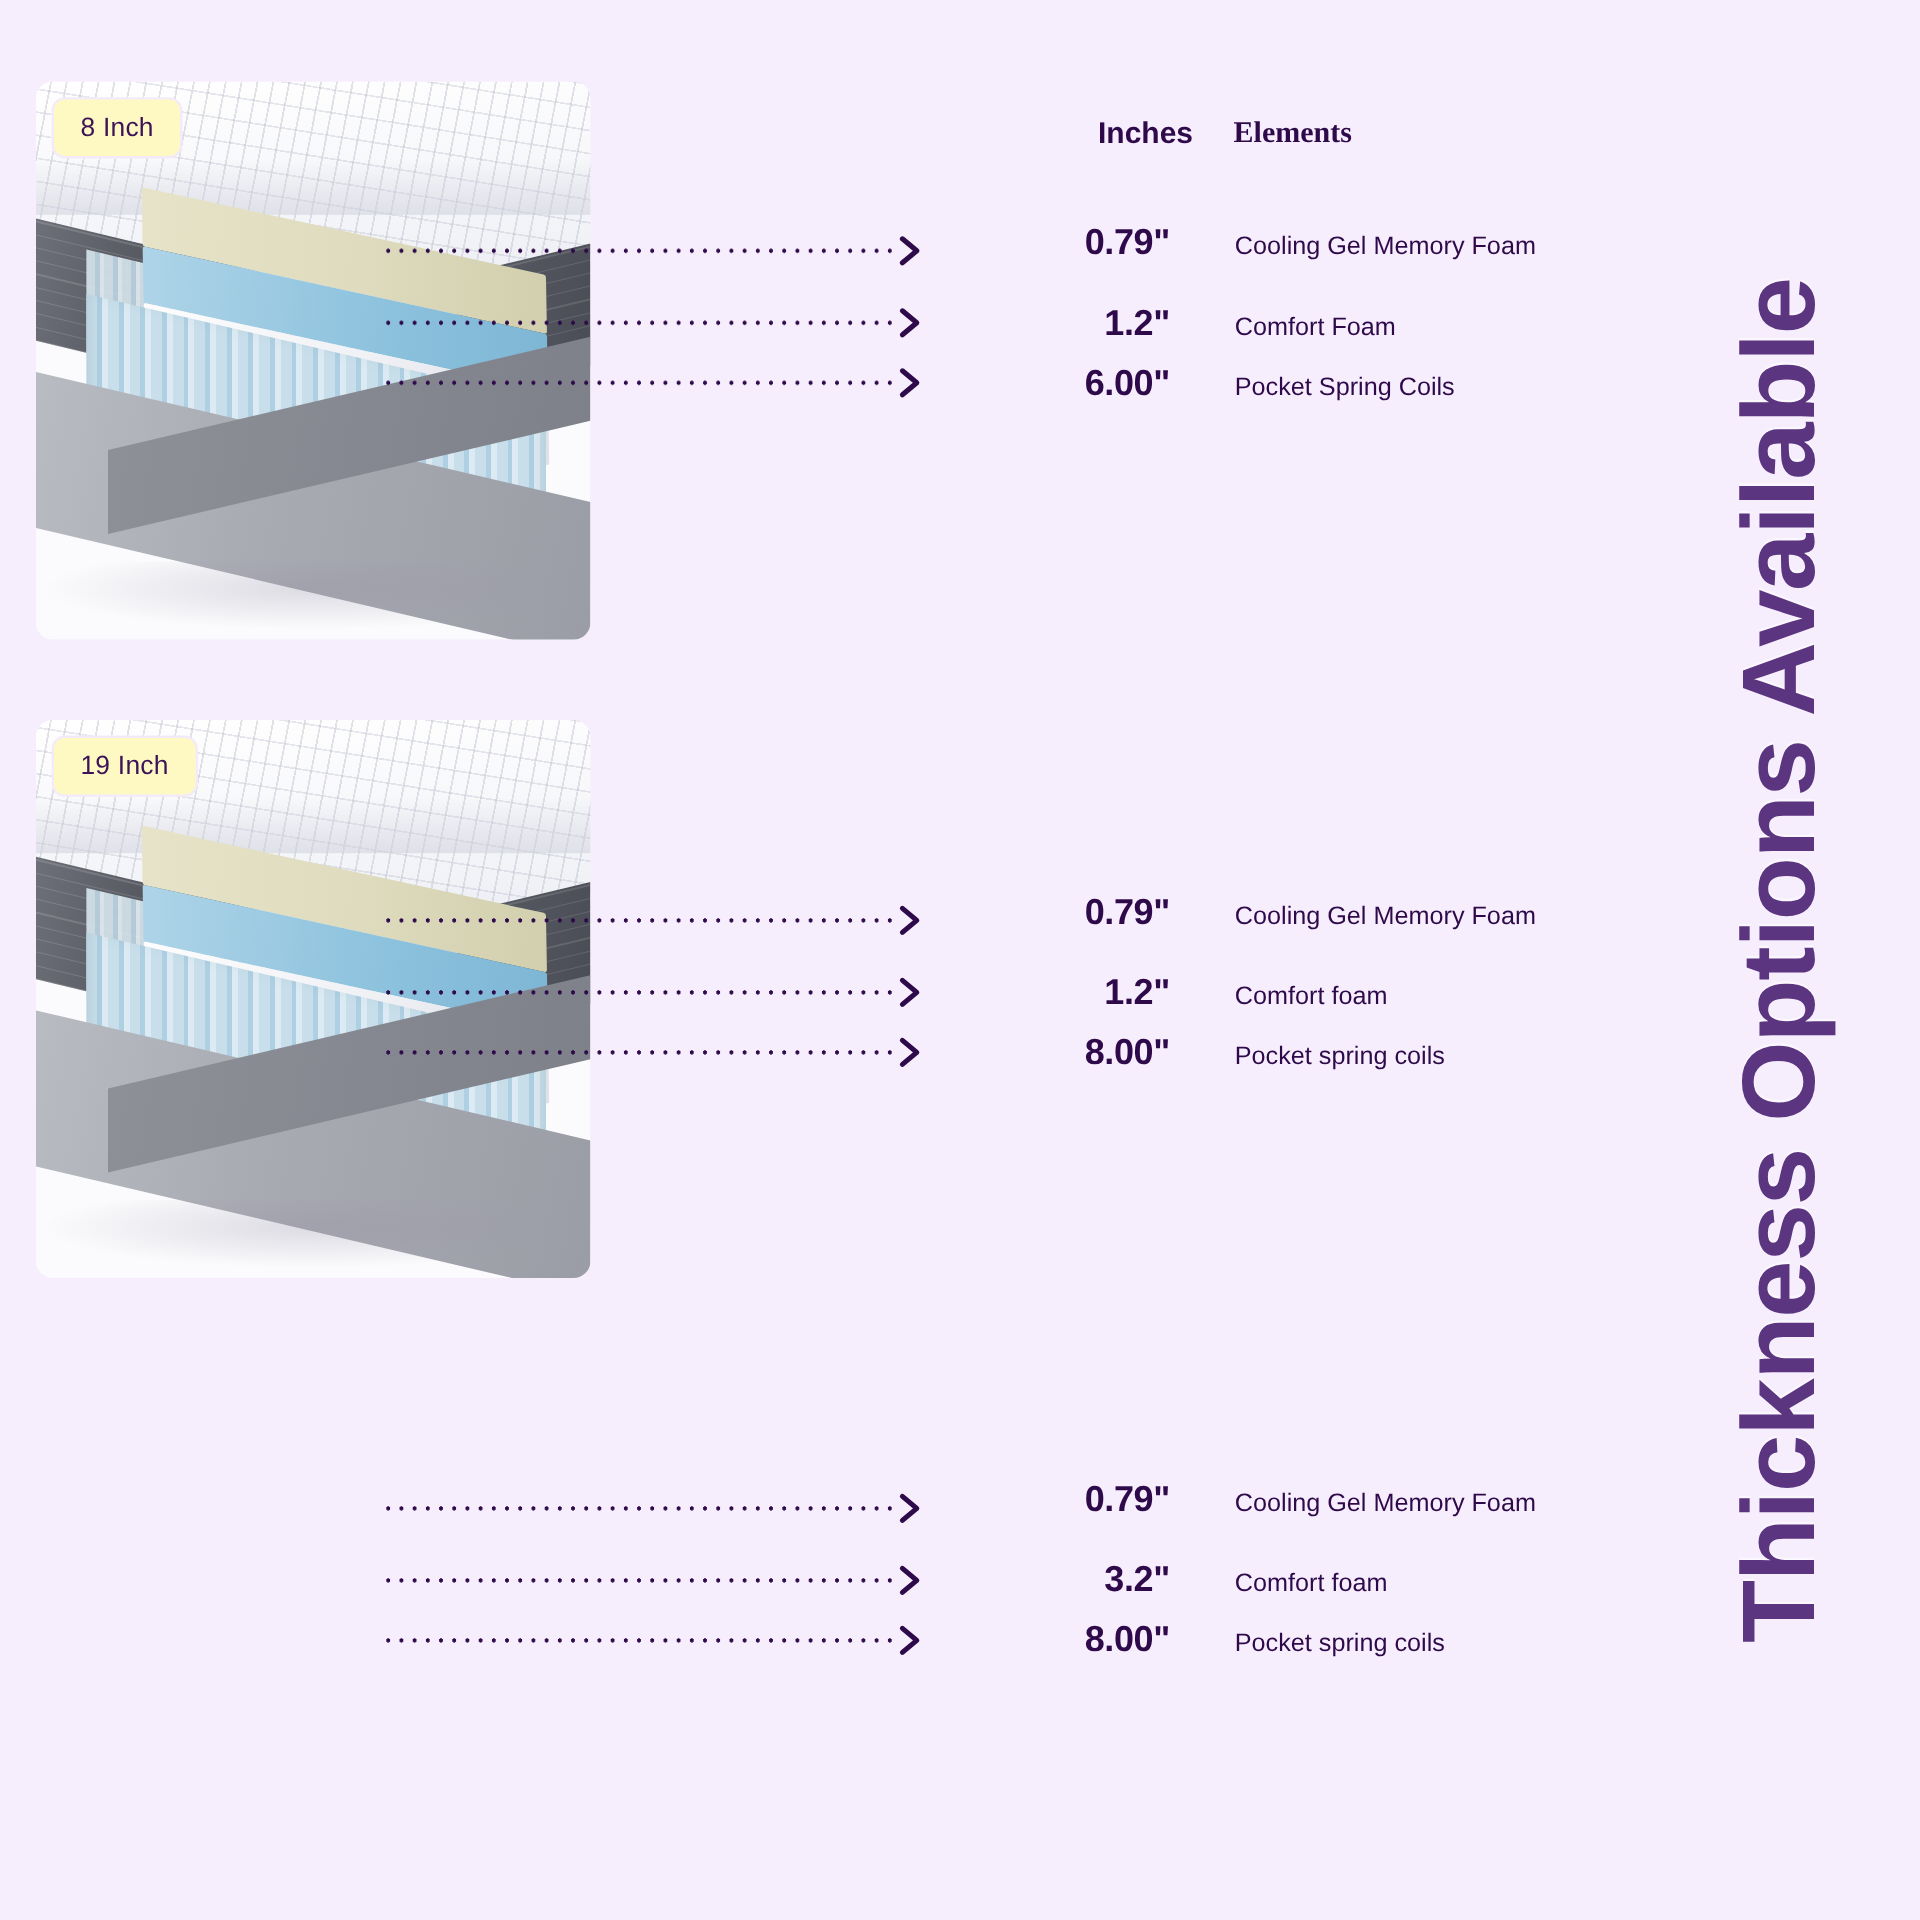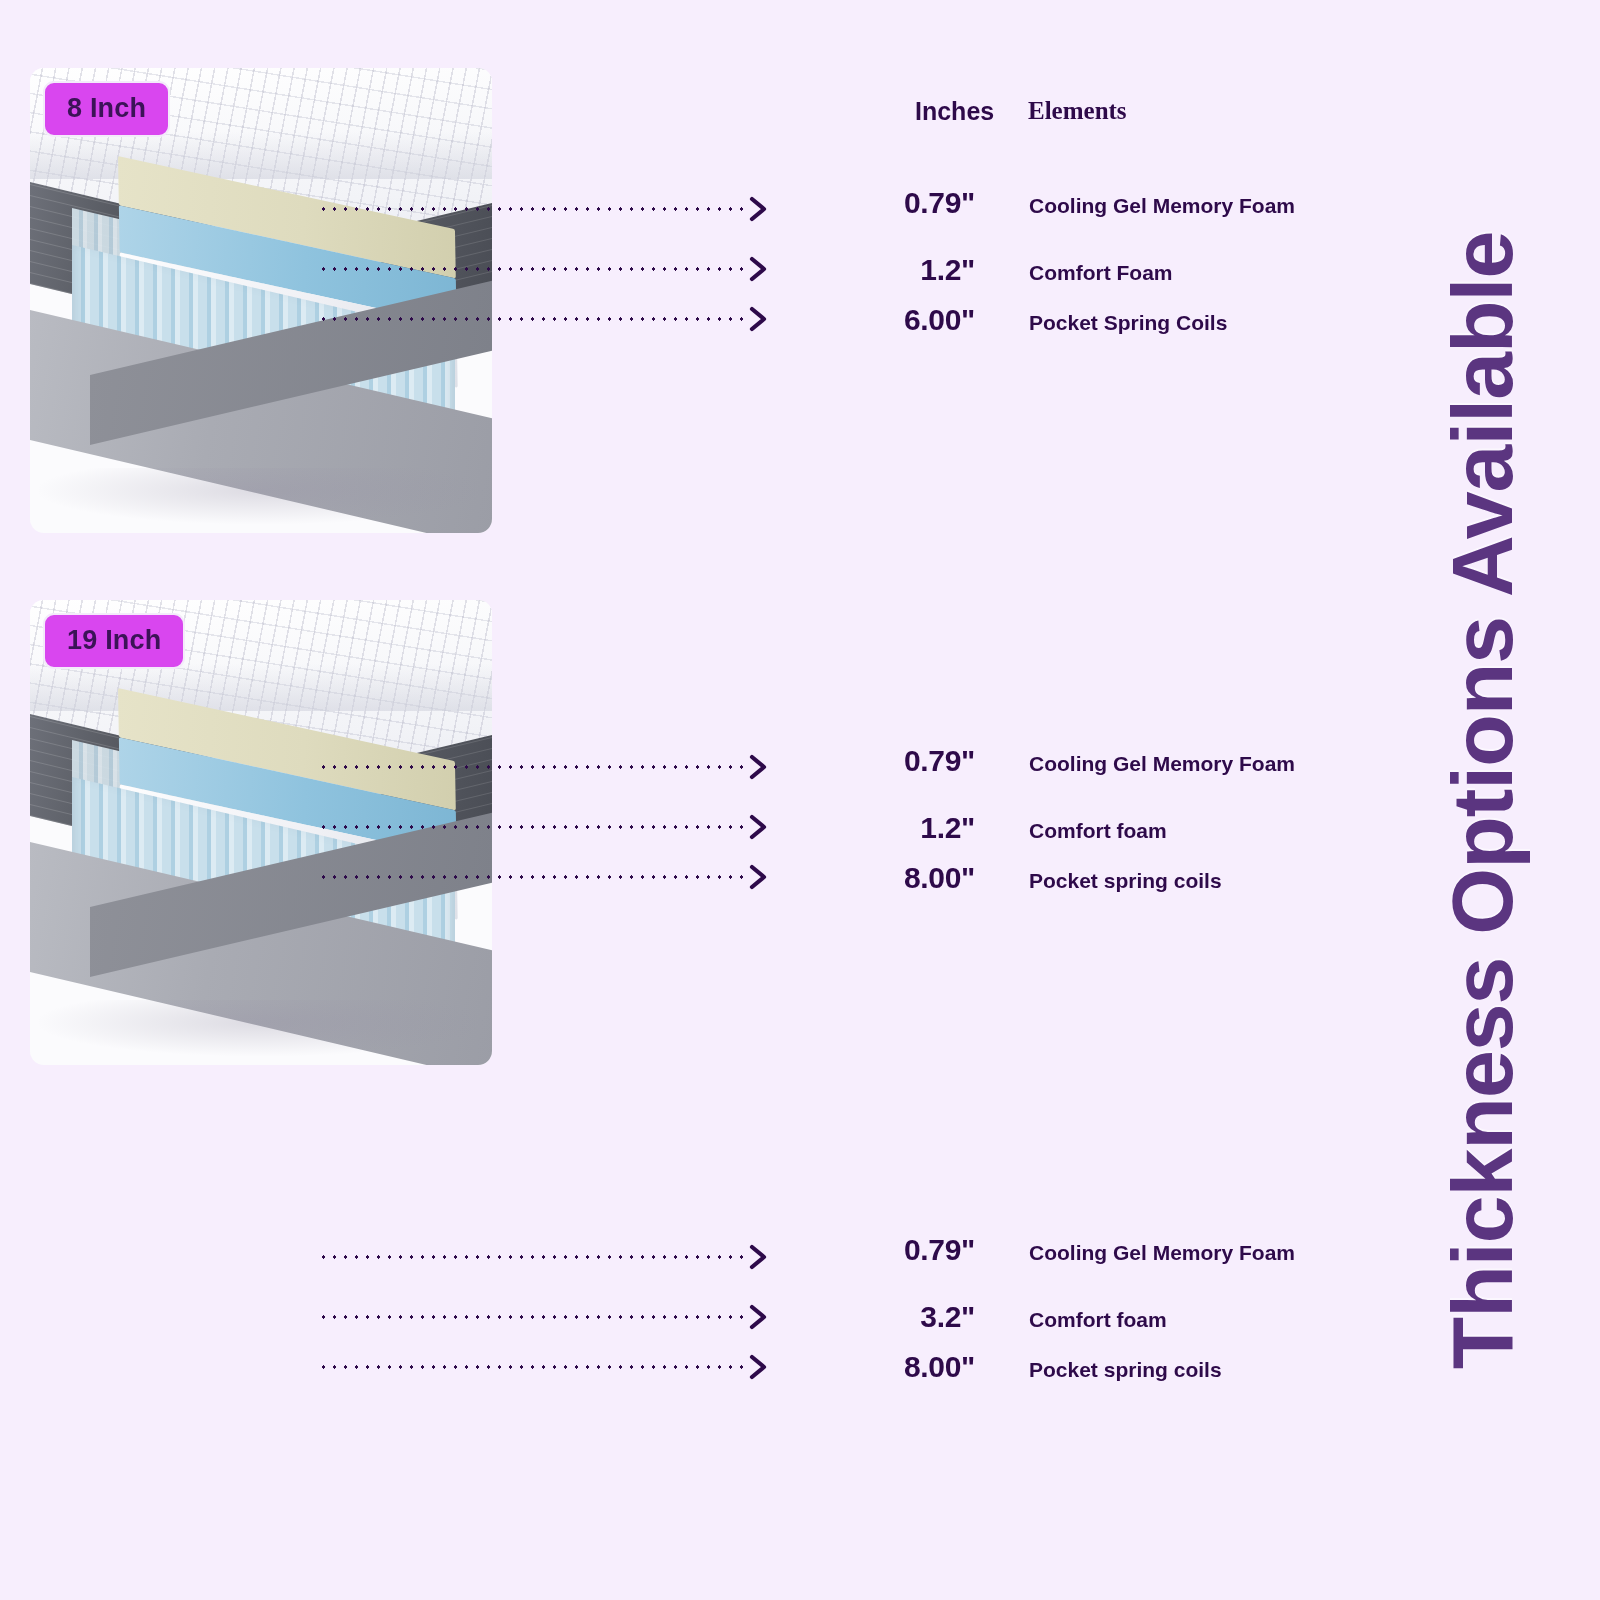--- a/index.html
+++ b/index.html
@@ -176,27 +176,27 @@
     width: 96%;
     height: 12%;
     background: radial-gradient(ellipse at 50% 40%, rgba(150,145,165,.30) 0%, rgba(150,145,165,0) 72%);
   }
 
   
   .size-badge {
     position: absolute;
     left: 13px;
     top: 13px;
-    background: #d946ef;
+    background: #fef9c3;
     color: #3c1357;
     border: 2px solid #f3ebfa;
     border-radius: 11px;
     padding: 12px 22px 13px 22px;
-    font-size: 27px;
-    font-weight: 700;
+    font-size: 22px;
+    font-weight: 400;
     letter-spacing: .2px;
     line-height: 1;
     z-index: 5;
   }
 
   
   .leader {
     position: absolute;
     height: 4px;
     display: flex;
@@ -234,21 +234,21 @@
     text-align: right;
     color: #2e0a4a;
     font-size: 30px;
     font-weight: 700;
     letter-spacing: -.3px;
   }
   .spec-label {
     margin-left: 54px;
     color: #2e0a4a;
     font-size: 21px;
-    font-weight: 700;
+    font-weight: 400;
     white-space: nowrap;
   }
 
   
   .headline {
     position: absolute;
     right: 22px;
     top: 0;
     height: 1600px;
     width: 190px;

